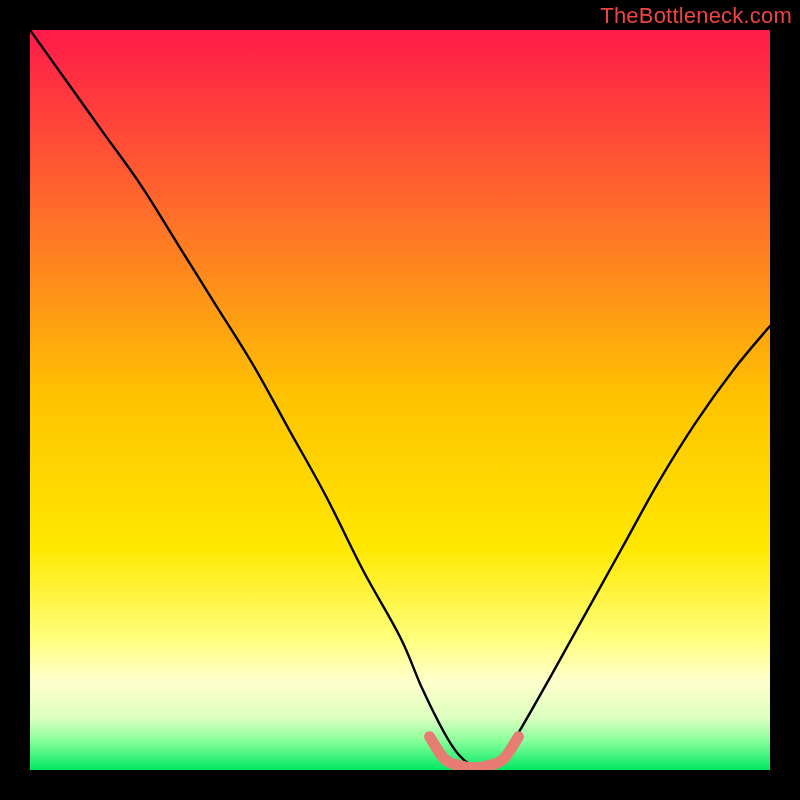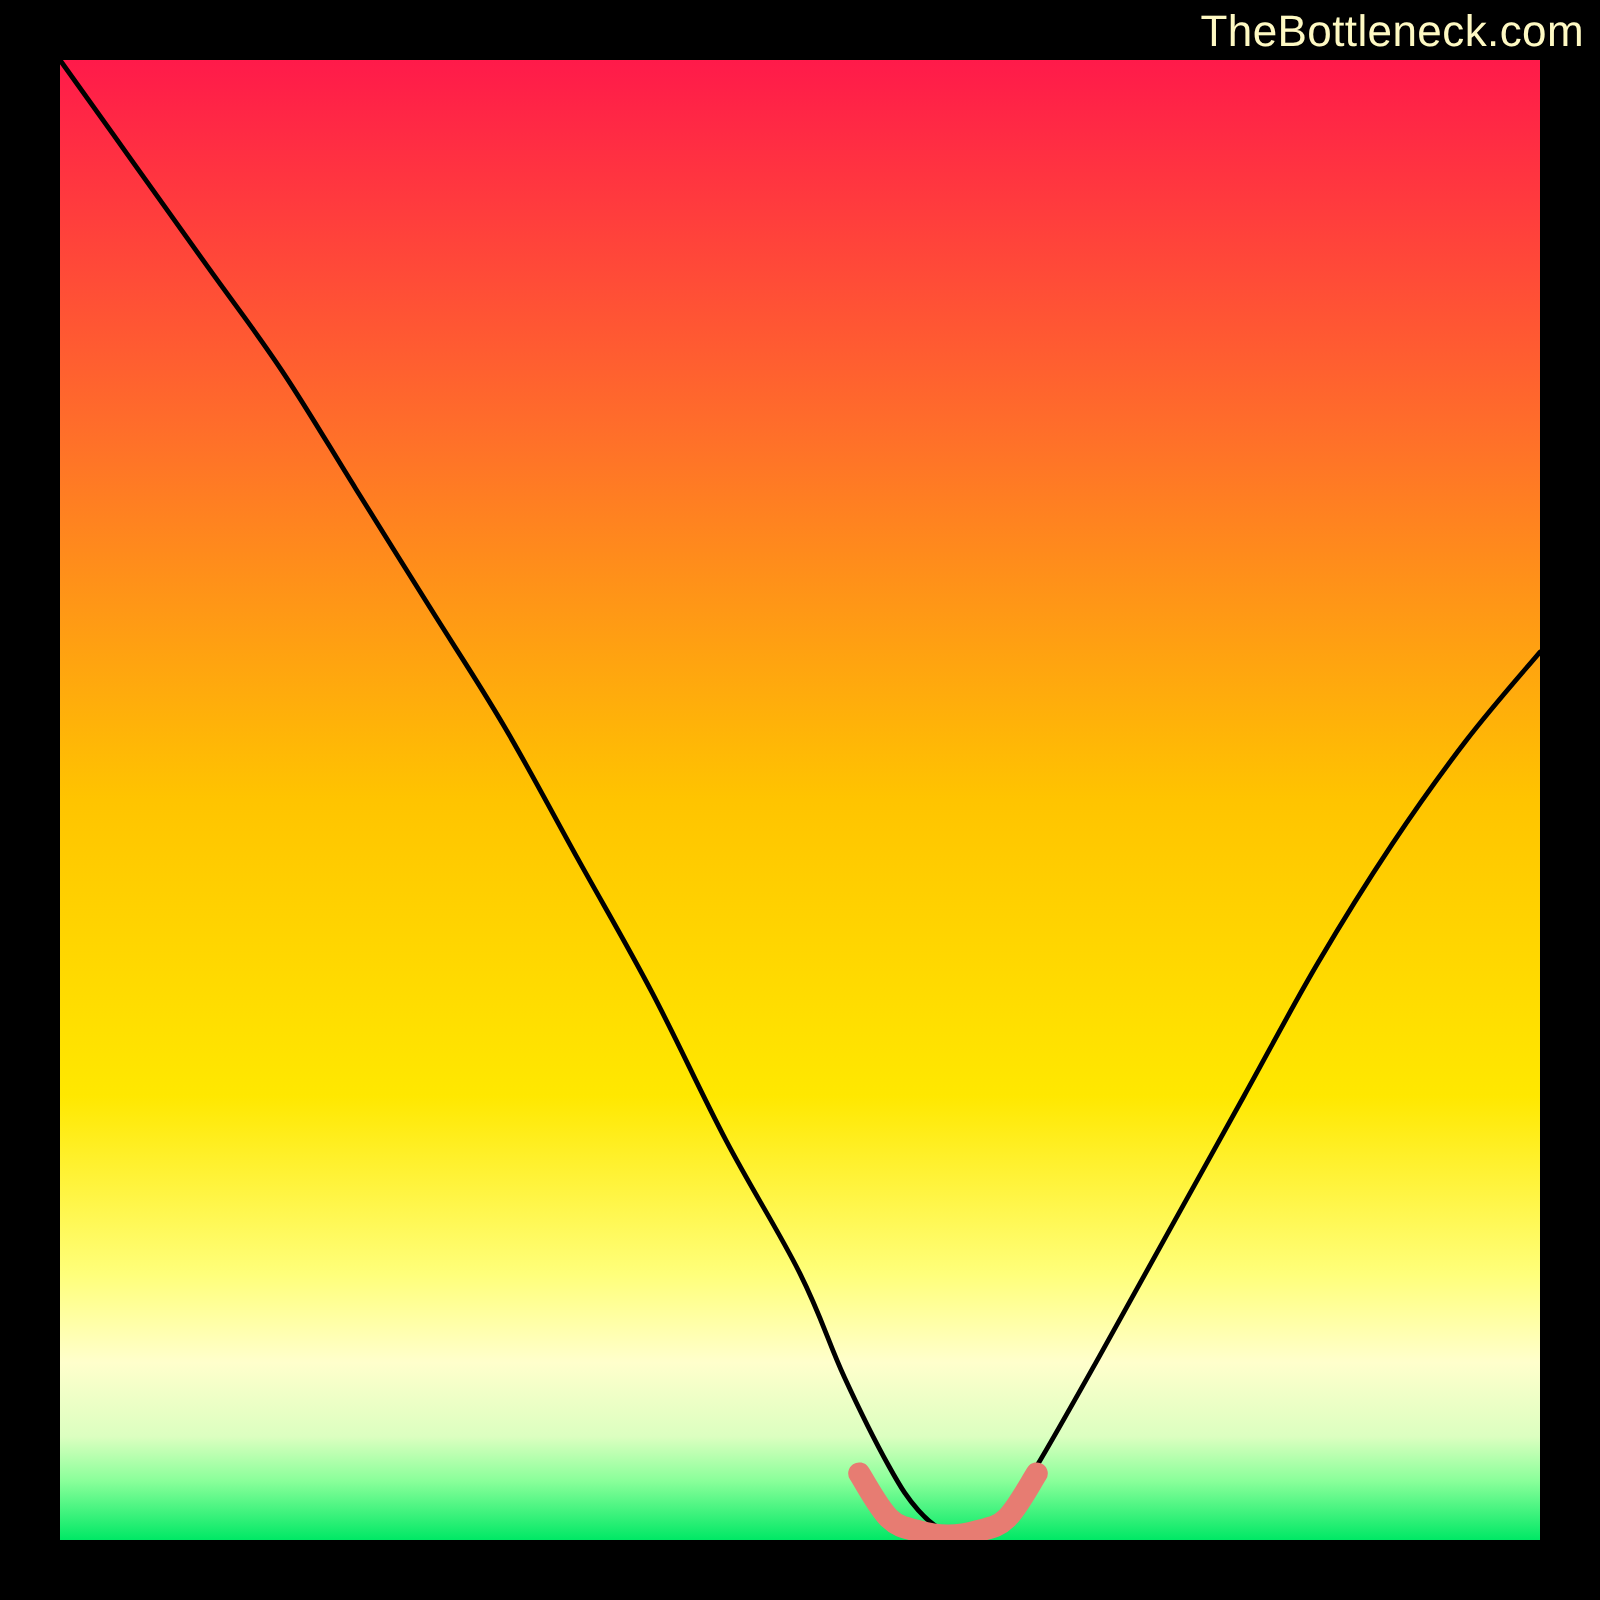--- a/index.html
+++ b/index.html
@@ -10,21 +10,21 @@
     position: relative;
     background: #000;
   }
   .watermark {
     position: absolute;
     top: 3px;
     right: 8px;
     font-family: Arial, sans-serif;
     font-size: 22px;
     font-weight: 500;
-    color: #fef9c3;
+    color: #ef4444;
     z-index: 10;
     letter-spacing: 0.2px;
   }
   .plot-area {
     position: absolute;
     left: 30px;
     top: 30px;
     width: 740px;
     height: 740px;
   }

